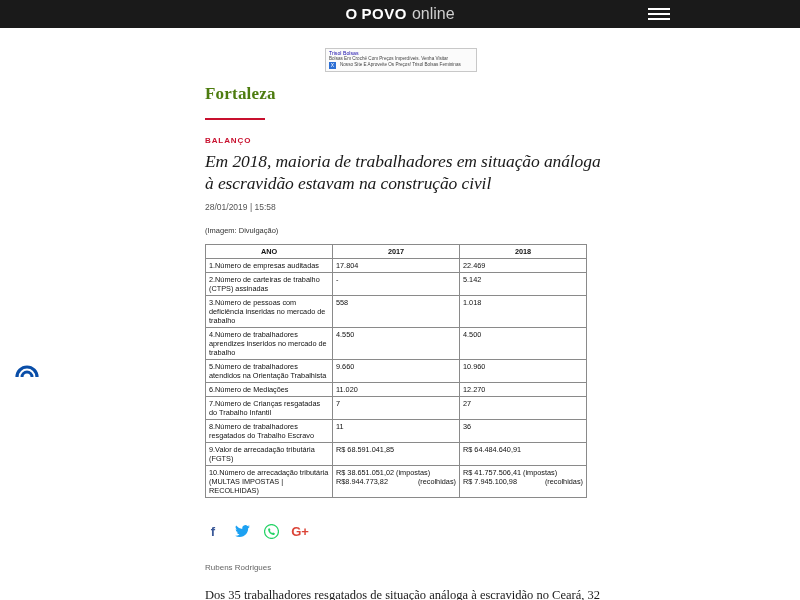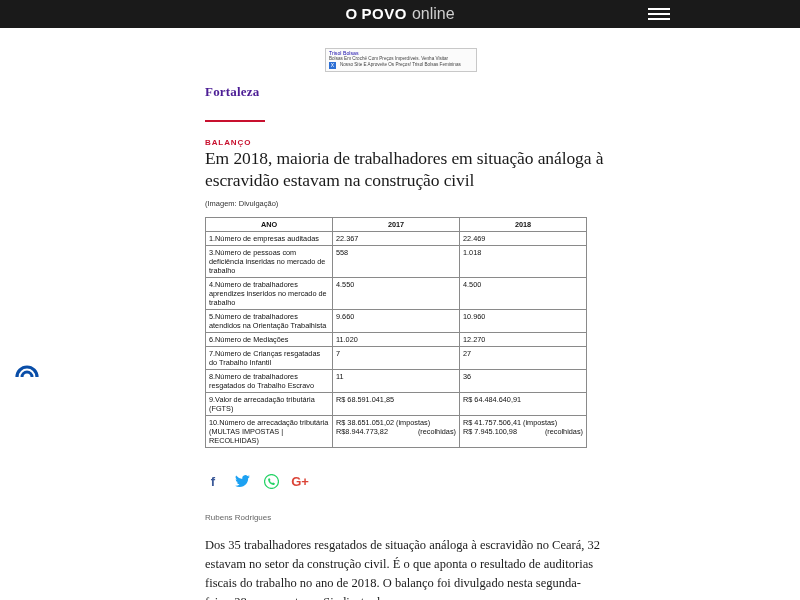--- a/index.html
+++ b/index.html
@@ -113,48 +113,50 @@
   }
 
   
   .article {
     position: absolute;
     top: 84px;
     left: 205px;
     width: 400px;
   }
   .kicker-section {
-    color: #4c1d95;
+    color: #4d7c0f;
     font-family: "Liberation Serif", serif;
-    font-size: 13px;
+    font-size: 17px;
     font-weight: bold;
     letter-spacing: 0.2px;
-    margin: 0 0 20px 0;
+    margin: 0 0 14px 0;
   }
   .kicker-rule {
     width: 60px;
     height: 2px;
     background: #c8102e;
     margin-bottom: 16px;
   }
   .eyebrow {
     color: #c8102e;
     font-family: "Liberation Sans", sans-serif;
     font-size: 8px;
     font-weight: bold;
     letter-spacing: 0.9px;
+    margin-bottom: 5px;
   }
   .headline {
     font-family: "Liberation Serif", serif;
     font-size: 17.5px;
     line-height: 22px;
     color: #1a1a1a;
     font-weight: normal;
     margin: 0 0 8px 0;
     letter-spacing: -0.1px;
+    font-style: italic;
   }
   .timestamp {
     font-family: "Liberation Sans", sans-serif;
     font-size: 8.5px;
     color: #555555;
     margin-bottom: 14px;
   }
   .credit {
     text-align: left;
     font-family: "Liberation Sans", sans-serif;
@@ -274,35 +276,41 @@
     </svg>
   </div>
 
   <div class="article">
 
     <div class="kicker-section">Fortaleza</div>
     <div class="kicker-rule"></div>
 
     <div class="eyebrow">BALANÇO</div>
     <h1 class="headline">Em 2018, maioria de trabalhadores em situação análoga à escravidão estavam na construção civil</h1>
+    <div class="timestamp">28/01/2019 | 15:58</div>
     <div class="credit">(Imagem: Divulgação)</div>
 
     <table class="data">
       <thead>
         <tr>
           <th class="label">ANO</th>
           <th class="v1">2017</th>
           <th class="v2">2018</th>
         </tr>
       </thead>
       <tbody>
         <tr>
           <td class="label">1.Número de empresas auditadas</td>
-          <td class="v1">22.367</td>
+          <td class="v1">17.804</td>
           <td class="v2">22.469</td>
+        </tr>
+        <tr>
+          <td class="label">2.Número de carteiras de trabalho (CTPS) assinadas</td>
+          <td class="v1">-</td>
+          <td class="v2">5.142</td>
         </tr>
         <tr>
           <td class="label">3.Número de pessoas com deficiência inseridas no mercado de trabalho</td>
           <td class="v1">558</td>
           <td class="v2">1.018</td>
         </tr>
         <tr>
           <td class="label">4.Número de trabalhadores aprendizes inseridos no mercado de trabalho</td>
           <td class="v1">4.550</td>
           <td class="v2">4.500</td>

